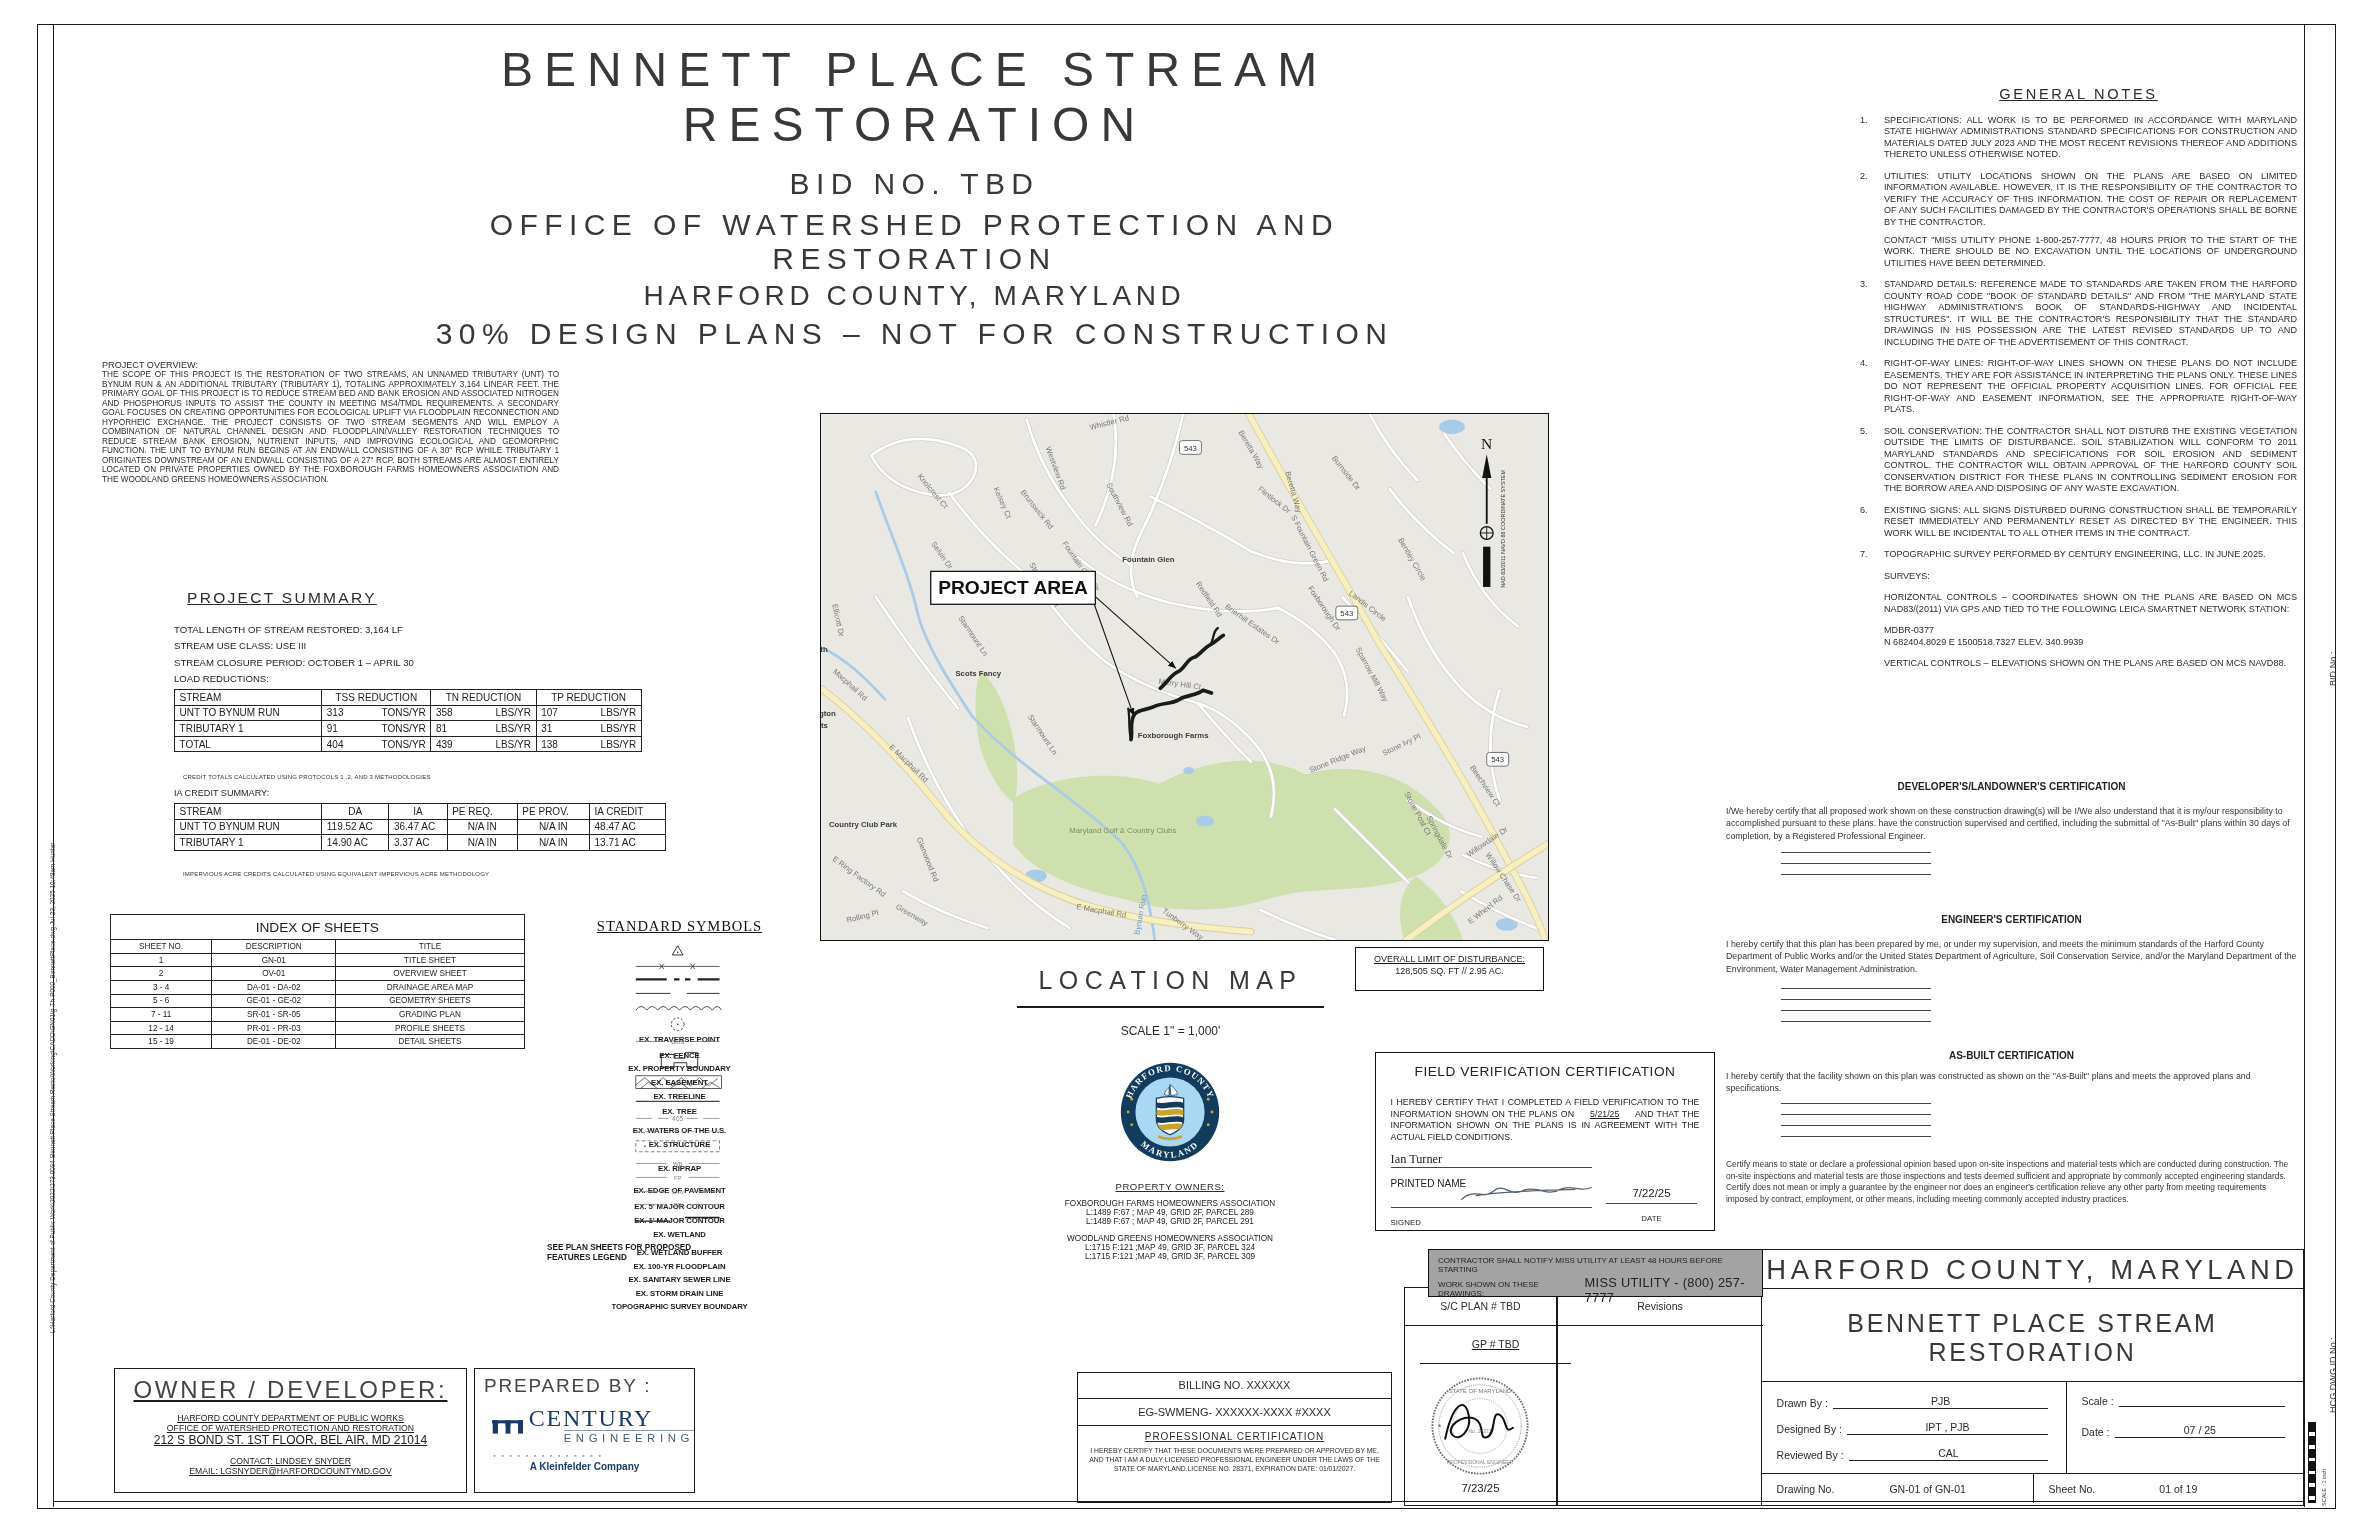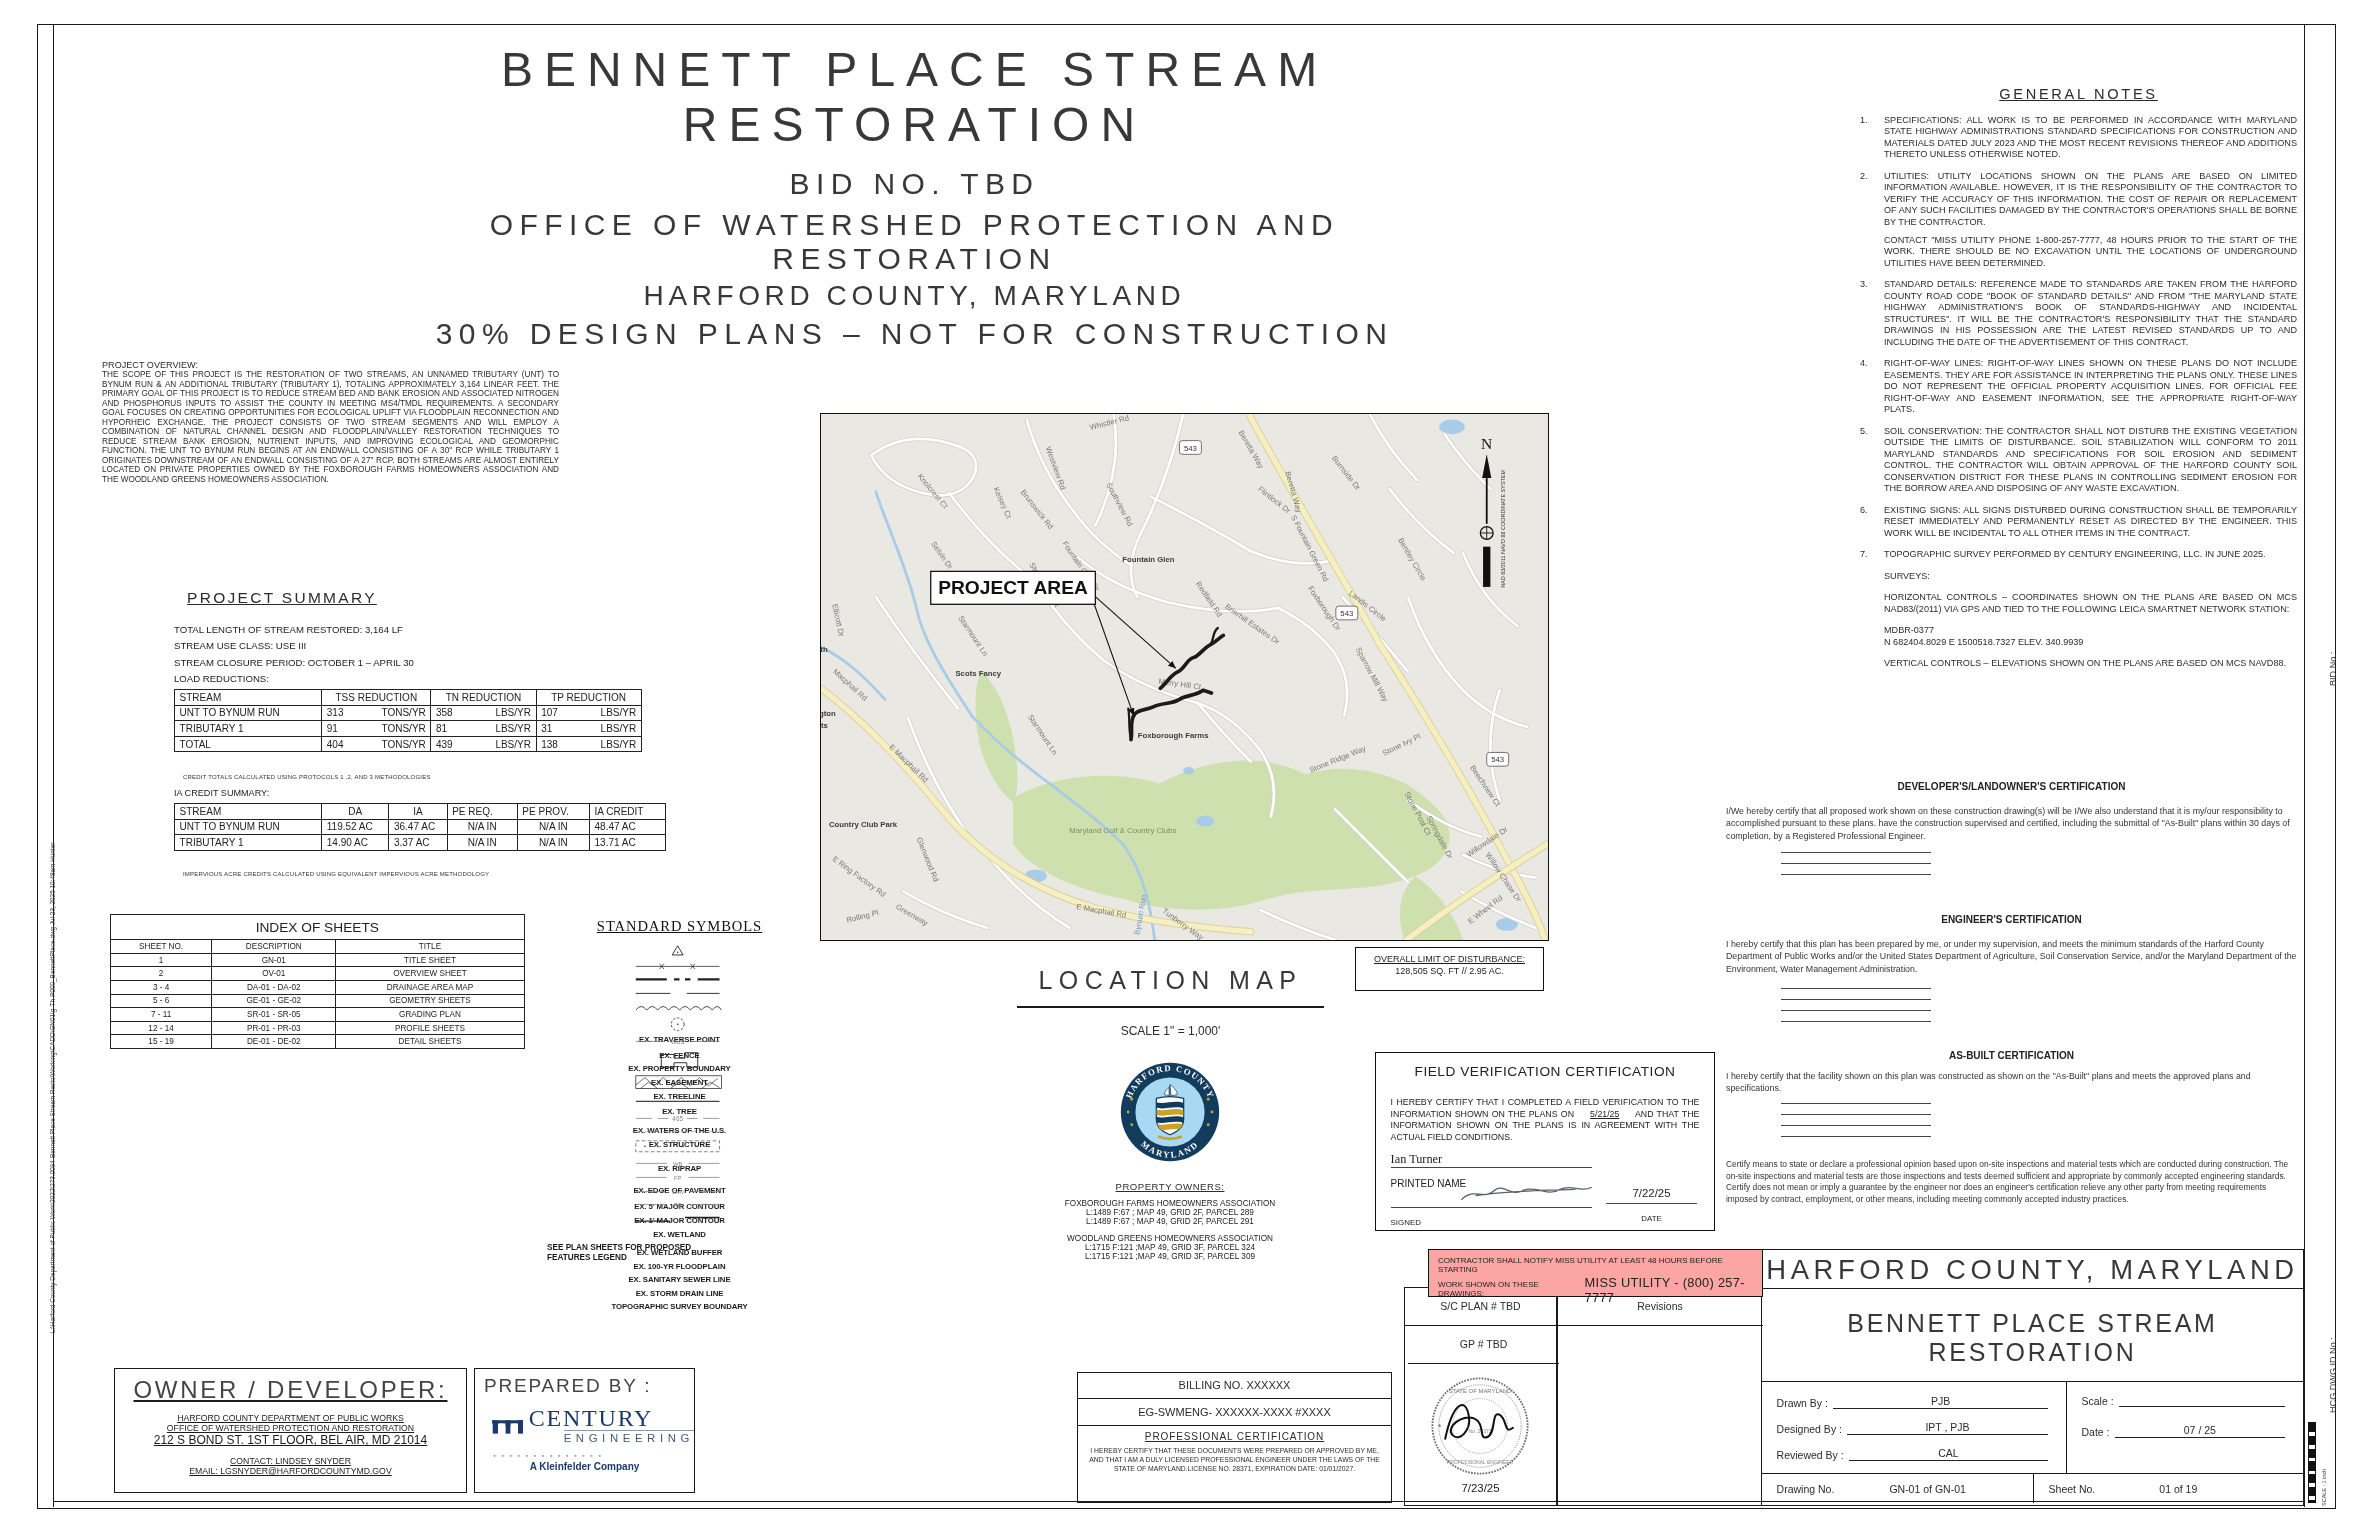--- a/index.html
+++ b/index.html
@@ -725,21 +725,21 @@
   <div class="abs certB" style="left:1726px;top:1070px;width:571px;">I hereby certify that the facility shown on this plan was constructed as shown on the "As-Built" plans and meets the approved plans and specifications.</div>
   <div class="abs" style="left:1781px;top:1103px;width:150px;">
     <div class="sig"></div>
       <div class="sig"></div>
       <div class="sig"></div>
       <div class="sig"></div>
   </div>
 
   <div class="abs certB" style="left:1726px;top:1159px;width:571px;font-size:8.4px;line-height:11.7px;">Certify means to state or declare a professional opinion based upon on-site inspections and material tests which are conducted during construction. The on-site inspections and material tests are those inspections and tests deemed sufficient and appropriate by commonly accepted engineering standards. Certify does not mean or imply a guarantee by the engineer nor does an engineer's certification relieve any other party from meeting requirements imposed by contract, employment, or other means, including meeting commonly accepted industry practices.</div>
 
-  <div class="abs" style="left:1428px;top:1249px;width:333px;height:46px;border:1.5px solid #111;background:#fca5a5;z-index:5;">
+  <div class="abs" style="left:1428px;top:1249px;width:333px;height:46px;border:1.5px solid #111;background:#a3a3a3;z-index:5;">
     <div style="font-size:8px;color:#222;margin:5.5px 0 0 9.1px;">CONTRACTOR SHALL NOTIFY MISS UTILITY AT LEAST 48 HOURS BEFORE STARTING</div>
     <div style="display:flex;align-items:baseline;margin:1.8px 0 0 9.1px;">
       <span style="font-size:8px;color:#222;">WORK SHOWN ON THESE DRAWINGS:</span>
       <span style="font-size:12.8px;color:#222;margin-left:7.3px;letter-spacing:0.3px;">MISS UTILITY - (800) 257-7777</span>
     </div>
   </div>
 
   <div class="abs" style="left:114px;top:1368px;width:351px;height:123px;border:1.8px solid #1a1a1a;text-decoration:underline;">
     <div class="ctr eng thin" style="font-size:24px;letter-spacing:2.7px;color:#444;margin-top:7.3px;">OWNER  /  DEVELOPER:</div>
     <div class="ctr" style="font-size:8.7px;margin-top:9.1px;">HARFORD COUNTY DEPARTMENT OF PUBLIC WORKS</div>
@@ -820,21 +820,21 @@
       </div>
     </div>
   </div>
 
   <div class="abs" style="left:1404px;top:1287px;width:358px;height:217px;border:1.8px solid #1a1a1a;border-right:none;">
     <div class="abs line" style="left:151px;top:0;width:1.5px;height:217px;"></div>
     <div class="abs ctr" style="left:0;top:0;width:151px;height:37px;border-bottom:1.5px solid #1a1a1a;">
       <span class="tbl-lab" style="line-height:37px;">S/C PLAN # TBD</span></div>
     <div class="abs ctr" style="left:152px;top:0;width:206px;height:37px;border-bottom:1.5px solid #1a1a1a;">
       <span class="tbl-lab" style="line-height:37px;">Revisions</span></div>
-    <div class="abs ctr" style="left:3px;top:37px;width:151px;height:38px;border-bottom:1.5px solid #1a1a1a;">
+    <div class="abs ctr" style="left:15px;top:37px;width:151px;height:38px;border-bottom:1.5px solid #1a1a1a;text-decoration:underline;">
       <span class="tbl-lab" style="line-height:38px;">GP # TBD</span></div>
 
     <svg class="abs" style="left:20px;top:84px;" width="110" height="108" viewBox="-60 -59 120 118">
       <circle r="52" fill="none" stroke="#6a6a6a" stroke-width="2" stroke-dasharray="1.8,1.4"></circle>
       <circle r="45" fill="none" stroke="#8a8a8a" stroke-width="1" stroke-dasharray="1.2,1.2"></circle>
       <circle r="30" fill="none" stroke="#9a9a9a" stroke-width="1" stroke-dasharray="1.2,1.4"></circle>
       <text x="0" y="-36" font-size="6.5" fill="#777" text-anchor="middle">STATE OF MARYLAND</text>
       <text x="0" y="42" font-size="5.5" fill="#888" text-anchor="middle">PROFESSIONAL ENGINEER</text>
       <text x="0" y="8" font-size="5.5" fill="#888" text-anchor="middle">No. 28371</text>
       <text x="-46" y="4" font-size="9" fill="#555">*</text>

